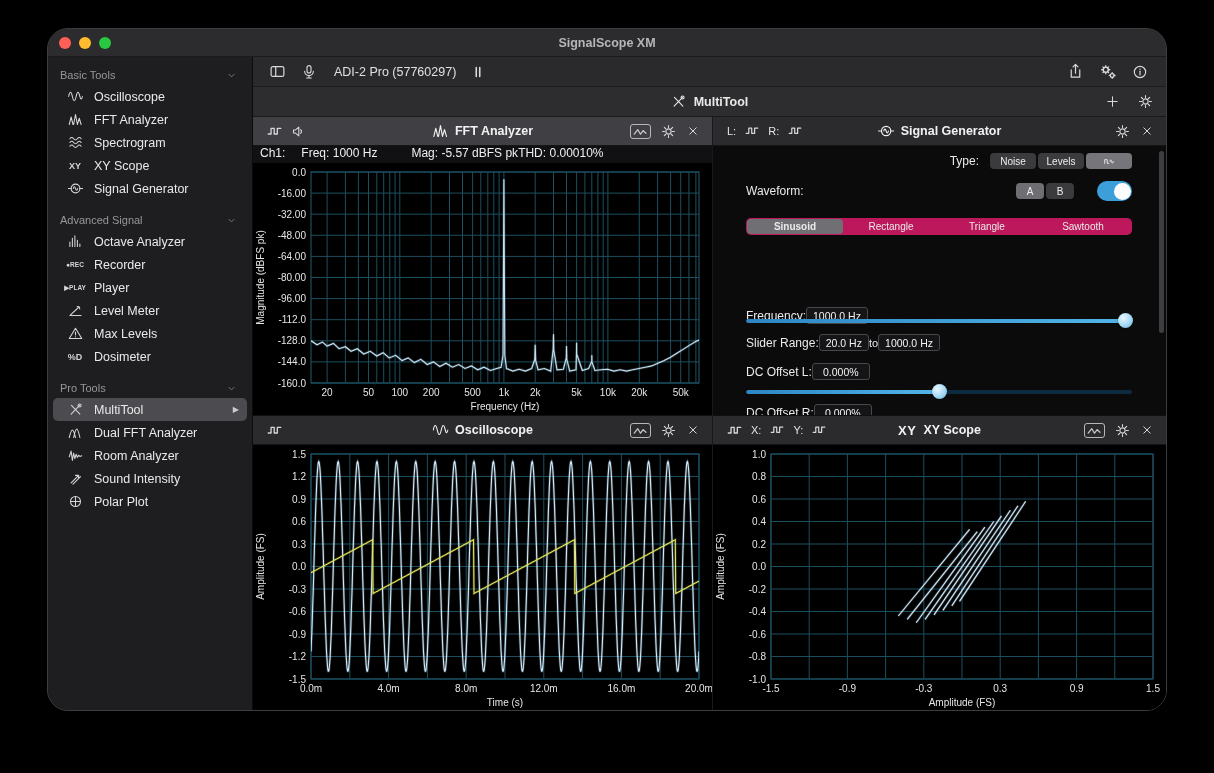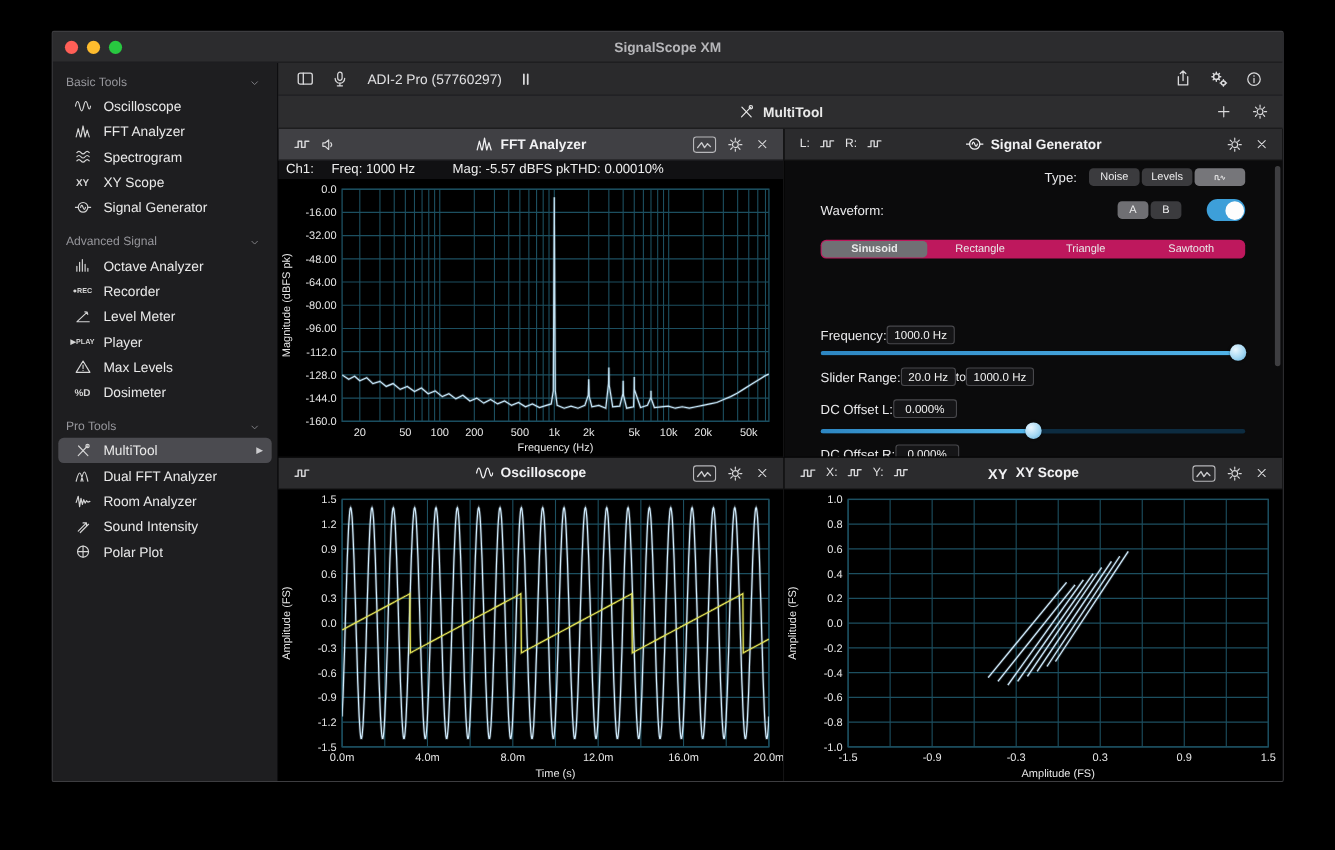--- a/index.html
+++ b/index.html
@@ -1,17 +1,17 @@
 <!DOCTYPE html>
 <html><head>
 <meta charset="utf-8">
 <style>
 *{margin:0;padding:0;box-sizing:border-box}
 html,body{width:1214px;height:773px;background:#000;overflow:hidden;font-family:"Liberation Sans",sans-serif}
-.window{position:absolute;left:47px;top:28px;width:1120px;height:683px;background:#232325;border-radius:2px;overflow:hidden;border:1px solid #3d3d40}
+.window{position:absolute;left:47px;top:28px;width:1120px;height:683px;background:#232325;border-radius:21px;overflow:hidden;border:1px solid #3d3d40}
 
 .titlebar{height:28px;background:#2c2c2e;border-bottom:1px solid #1b1b1d;display:flex;align-items:center;position:relative}
 .lights{display:flex;gap:8px;margin-left:11px;z-index:2}
 .light{width:12px;height:12px;border-radius:50%}
 .l-close{background:#ff5f57}.l-min{background:#febc2e}.l-zoom{background:#28c840}
 .wtitle{position:absolute;left:0;right:0;text-align:center;font-size:12.5px;font-weight:bold;color:#b6b6b9}
 .wbody{display:flex;height:654px}
 
 .sidebar{width:205px;background:#1e1e20;border-right:1px solid #0c0c0d;padding-top:2px;overflow:hidden;flex:0 0 205px}
 .sechead{display:flex;align-items:center;justify-content:space-between;height:20px;margin-top:10px;padding:0 15px 0 12px;color:#97979c;font-size:11px}
@@ -164,33 +164,33 @@
           <span>Octave Analyzer</span>
         </div>
         <div class="sitem">
           <span class="sicon">
             <span class="itext" style="font-size:6.5px">●REC</span>
           </span>
           <span>Recorder</span>
         </div>
         <div class="sitem">
           <span class="sicon">
+            <span class="itext" style="font-size:6.5px">▶PLAY</span>
+          </span>
+          <span>Player</span>
+        </div>
+        <div class="sitem">
+          <span class="sicon">
             <span class="ic" style="width:15px;height:15px">
               <svg viewBox="0 0 24 24" fill="none" stroke="currentColor" stroke-width="1.7" stroke-linecap="round" stroke-linejoin="round">
                 <path d="M3 20 H21 M4 19 L18 6 M18 6 l0.8 3.4 M18 6 l-3.4 -0.3"></path>
               </svg>
             </span>
           </span>
           <span>Level Meter</span>
-        </div>
-        <div class="sitem">
-          <span class="sicon">
-            <span class="itext" style="font-size:6.5px">▶PLAY</span>
-          </span>
-          <span>Player</span>
         </div>
         <div class="sitem">
           <span class="sicon">
             <span class="ic" style="width:15px;height:15px">
               <svg viewBox="0 0 24 24" fill="none" stroke="currentColor" stroke-width="1.7" stroke-linecap="round" stroke-linejoin="round">
                 <path d="M12 3.5 L22 20 H2 Z M12 9.5 v5"></path>
                 <circle cx="12" cy="17.3" r="0.9" fill="currentColor" stroke="none"></circle>
               </svg>
             </span>
           </span>
@@ -486,21 +486,21 @@
                     <span class="tknob"></span>
                   </span>
               </div>
             </div>
             <div class="seg" id="waveform-segmented">
                 <div class="opt sel">Sinusoid</div>
                 <div class="opt">Rectangle</div>
                 <div class="opt">Triangle</div>
                 <div class="opt">Sawtooth</div>
               </div>
-            <div class="srow" style="top:150px;height:17px">
+            <div class="srow" style="top:161px;height:17px">
               <span class="lab">Frequency:</span>
               <span class="vbox">1000.0 Hz</span>
             </div>
             <div class="slider" id="slider-freq" style="top:167px">
                 <div class="track">
                   <div class="fill" style="width:100%"></div>
                 </div>
                 <div class="knob" style="left:calc(100% - 14px)"></div>
               </div>
             <div class="srow" style="top:188px;height:17px">

